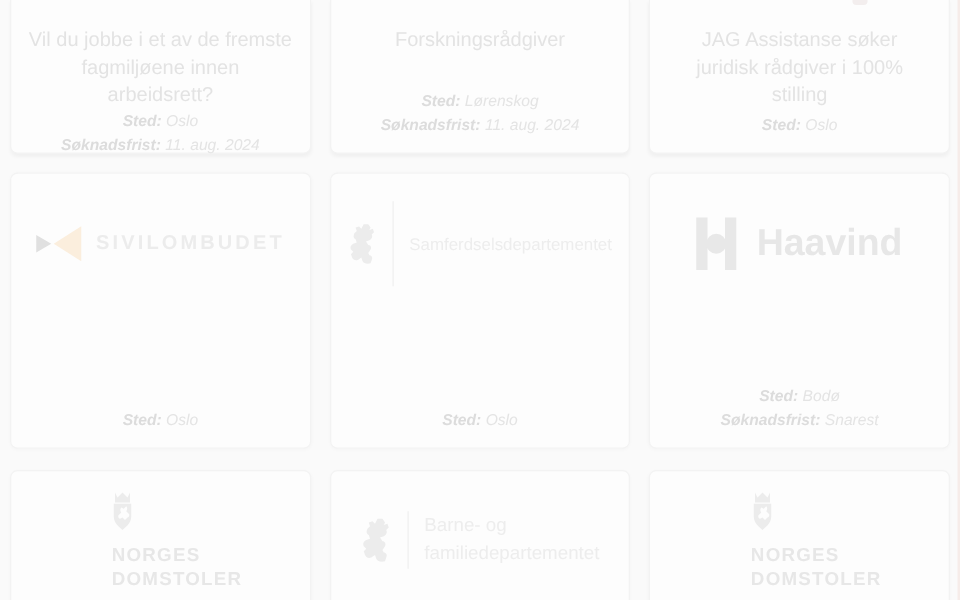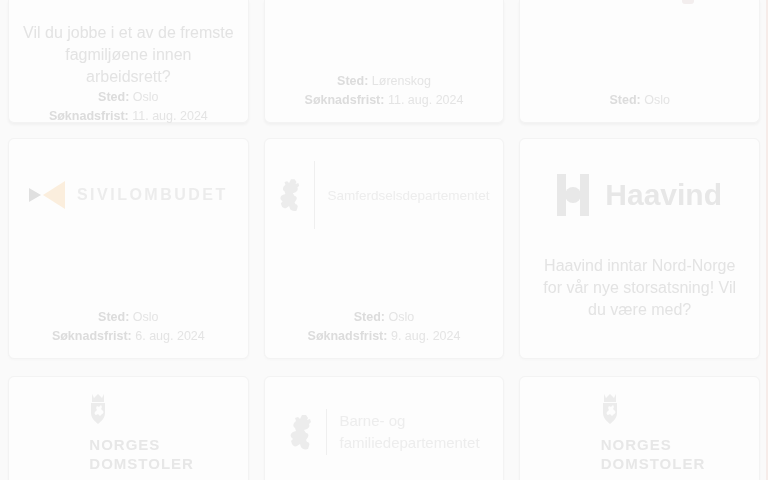--- a/index.html
+++ b/index.html
@@ -27,21 +27,21 @@
   .row-1 .card { height:123px; border-top:none; border-radius:0 0 6px 6px; box-shadow:0 2px 3px rgba(0,0,0,0.04); }
   .row-2 .card { height:221px; }
   .row-3 .card { height:221px; border-radius:6px 6px 0 0; }
 
   .title {
     font-size:16px; font-weight:400; line-height:22px;
     color:#e3e3e3; text-align:center; padding:0 14px;
   }
   .row-1 .title { margin-top:22px; }
   .row-2 .title { margin-top:4px; }
-  .meta { margin-top:auto; padding-bottom:12px; text-align:center; }
+  .meta { margin-top:auto; padding-bottom:12px; text-align:center;font-style:italic; }
   .meta p { font-size:12.5px; line-height:19px; color:#e4e4e4; }
   .meta .label { font-weight:bold; color:#dcdcdc; }
 
   .logo-area { height:112px; display:flex; align-items:center; justify-content:center; }
   .row-3 .logo-area { height:auto; }
 
   
   .sivil-logo { display:flex; align-items:center; gap:4px; }
   .sivil-mark { display:flex; align-items:center; }
   .tri-right { width:0; height:0; border-top:7px solid transparent; border-bottom:7px solid transparent; border-left:12px solid #e0e0e0; }
@@ -86,79 +86,82 @@
     <div class="row row-1">
       <article class="card">
         <h3 class="title">Vil du jobbe i et av de fremste fagmiljøene innen arbeidsrett?</h3>
         <div class="meta">
           <p><span class="label">Sted:</span> <span>Oslo</span></p>
           <p><span class="label">Søknadsfrist:</span> <span>11. aug. 2024</span></p>
         </div>
       </article>
 
       <article class="card">
+        <h3 class="title">Forskningsrådgiver</h3>
         <div class="meta">
           <p><span class="label">Sted:</span> <span>Lørenskog</span></p>
           <p><span class="label">Søknadsfrist:</span> <span>11. aug. 2024</span></p>
         </div>
       </article>
 
       <article class="card">
         <div class="logo-fragment"></div>
+        <h3 class="title">JAG Assistanse søker juridisk rådgiver i 100% stilling</h3>
         <div class="meta">
           <p><span class="label">Sted:</span> <span>Oslo</span></p>
         </div>
       </article>
     </div>
 
     <div class="row row-2">
       <article class="card">
         <div class="logo-area">
           <div class="sivil-logo">
             <span class="sivil-mark">
               <span class="tri-right"></span>
                 <span class="tri-left"></span>
             </span>
             <span class="sivil-text">SIVILOMBUDET</span>
           </div>
         </div>
         <div class="meta">
           <p><span class="label">Sted:</span> <span>Oslo</span></p>
-          <p><span class="label">Søknadsfrist:</span> <span>6. aug. 2024</span></p>
         </div>
       </article>
 
       <article class="card">
         <div class="logo-area">
           <div class="dept-logo">
             <svg width="24" height="34" viewBox="0 0 26 36">
               <path d="M18 1l2 3-1 2 3-1 1 3-2 2c1 2 0 4-2 5l-3 1 2 3c2 0 3 2 2 4l-2 3 1 2c2 0 3 2 2 4l-1 3c-3 1-6 0-7-2l-1-3-3 2c-2 1-4 0-5-2l-1-3 2-2-2-2c-1-2 0-4 2-5l3-1-1-3c-2-1-2-3-1-5l2-2-1-3 3-1 2 2 2-4z" fill="#ececec"></path>
             </svg>
             <div class="dept-divider"></div>
             <div class="dept-name">Samferdselsdepartementet</div>
           </div>
         </div>
         <div class="meta">
           <p><span class="label">Sted:</span> <span>Oslo</span></p>
-          <p><span class="label">Søknadsfrist:</span> <span>9. aug. 2024</span></p>
         </div>
       </article>
 
       <article class="card">
         <div class="logo-area">
           <div class="haavind-logo">
             <span class="haavind-mark">
               <span class="bar left"></span>
                 <span class="dot"></span>
                 <span class="bar right"></span>
             </span>
             <span class="haavind-text">Haavind</span>
           </div>
         </div>
-        <h3 class="title">Haavind inntar Nord-Norge for vår nye storsatsning! Vil du være med?</h3>
+        <div class="meta">
+          <p><span class="label">Sted:</span> <span>Bodø</span></p>
+          <p><span class="label">Søknadsfrist:</span> <span>Snarest</span></p>
+        </div>
       </article>
     </div>
 
     <div class="row row-3">
       <article class="card">
         <div class="logo-area">
           <div class="domstoler-logo">
             <svg width="18" height="34" viewBox="0 0 18 34">
               <path d="M3 1l2 4 4-4 4 4 2-4v6H3z" fill="#ececec"></path>
               <rect x="3" y="7" width="12" height="2" fill="#ececec"></rect>

